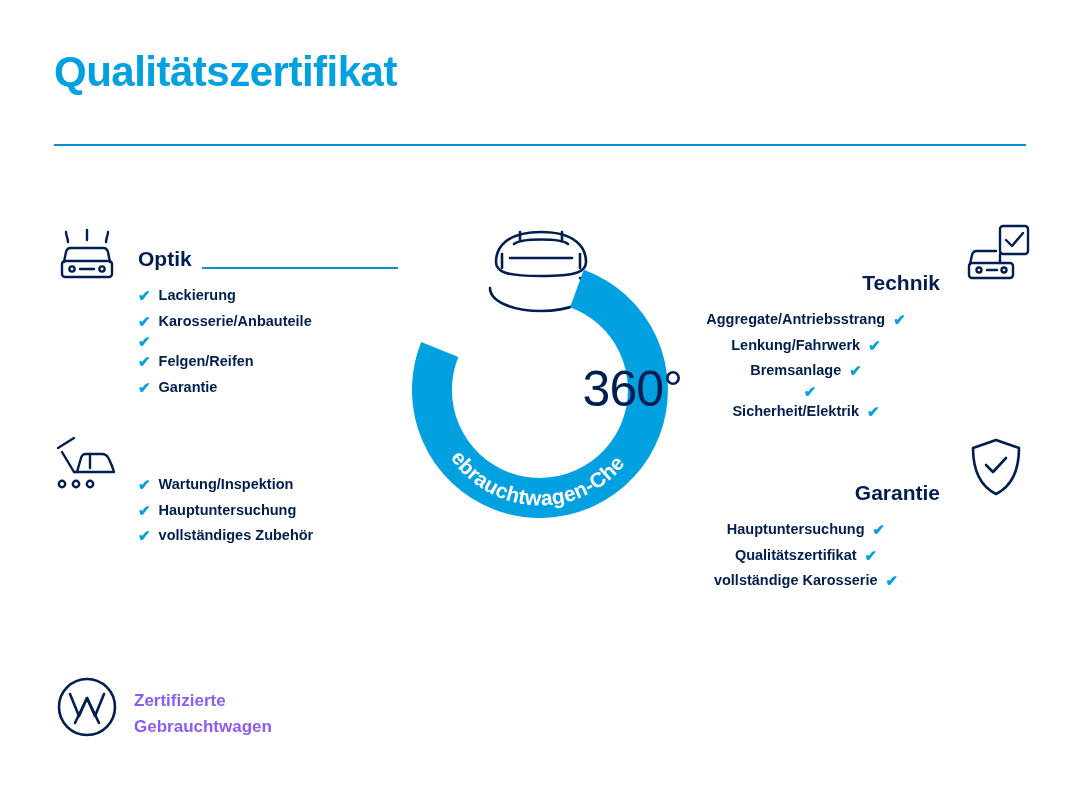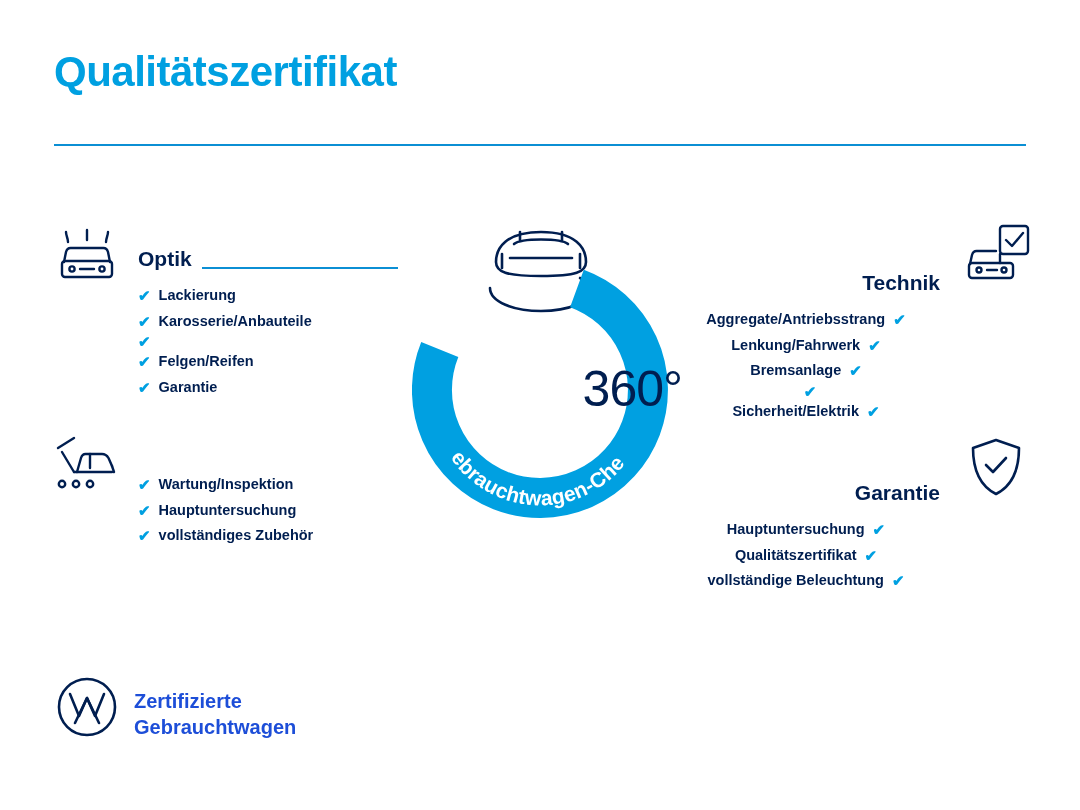--- a/index.html
+++ b/index.html
@@ -154,24 +154,24 @@
   .footer {
     position: absolute;
     left: 56px;
     top: 676px;
     display: flex;
     align-items: center;
     gap: 16px;
   }
   .vw-logo { flex: none; }
   .footer-text {
-    font-size: 20px;
+    font-size: 17px;
     font-weight: bold;
     line-height: 26px;
-    color: #1d4ed8;
+    color: #8b5cf6;
     margin-top: 10px;
   }
   .footer-text div { white-space: nowrap; }
 </style>
 </head>
 <body>
 
 <div class="page">
 
   <div class="title">Qualitätszertifikat</div>
@@ -305,21 +305,21 @@
     <ul class="items">
       <li>
           <span>Hauptuntersuchung</span>
           <span class="check">✔</span>
         </li>
       <li>
           <span>Qualitätszertifikat</span>
           <span class="check">✔</span>
         </li>
       <li>
-          <span>vollständige Beleuchtung</span>
+          <span>vollständige Karosserie</span>
           <span class="check">✔</span>
         </li>
     </ul>
   </div>
 
   <div class="center">
 
     <div class="car-top">
       <svg width="130" height="105" viewBox="0 0 130 105" fill="none" stroke="#001e50" stroke-width="2.6" stroke-linecap="round" stroke-linejoin="round">
         <path d="M20 44 C20 30 30 14 65 14 C100 14 110 30 110 44 C110 54 100 58 65 58 C30 58 20 54 20 44 Z"></path>

